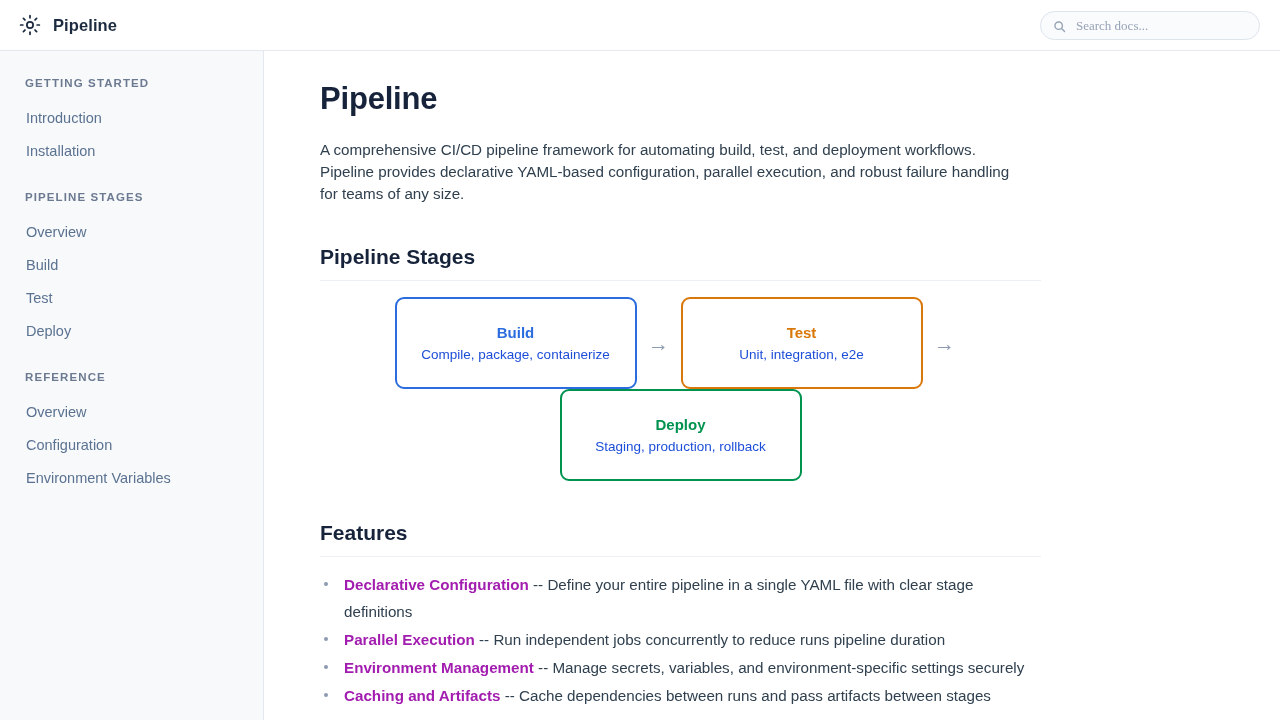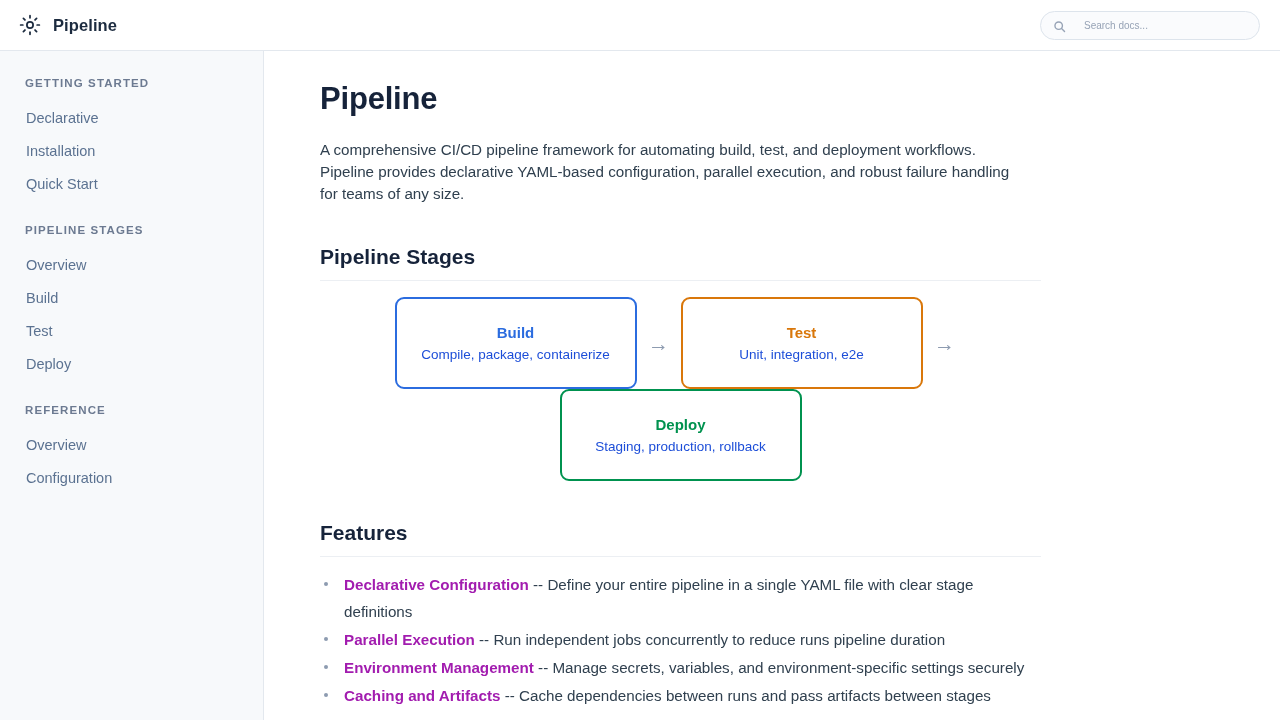--- a/index.html
+++ b/index.html
@@ -30,22 +30,22 @@
   .search-box {
     width: 220px; height: 29px;
     border: 1px solid #dde4ec; border-radius: 15px;
     background: #fafbfd;
     display: flex; align-items: center; gap: 8px;
     padding: 0 12px;
   }
   .search-icon { width: 13px; height: 13px; flex: none; display: block; }
   .search-input {
     border: 0; outline: 0; background: transparent;
-    font-family: Liberation Sans, sans-serif;
-    font-size: 10px; color: #6b7a90; width: 100%; margin-left: 8px;
+    font-family: Liberation Serif, serif;
+    font-size: 13px; color: #6b7a90; width: 100%;
   }
   .search-input::placeholder { color: #97a3b6; }
 
   
   .sidebar {
     position: absolute; top: 51px; left: 0;
     width: 264px; height: 669px;
     background: #f7f9fb;
     border-right: 1px solid #e3e8ee;
     padding-top: 26px;
@@ -151,33 +151,33 @@
         </svg>
       </span>
       <input class="search-input" type="text" placeholder="Search docs..." style="">
     </div>
   </div>
 </div>
 
 <nav class="sidebar">
 
   <div class="nav-section">GETTING STARTED</div>
-  <a class="nav-item">Declarative</a>
+  <a class="nav-item">Introduction</a>
   <a class="nav-item">Installation</a>
-  <a class="nav-item">Quick Start</a>
 
   <div class="nav-section spaced">PIPELINE STAGES</div>
   <a class="nav-item">Overview</a>
   <a class="nav-item">Build</a>
   <a class="nav-item">Test</a>
   <a class="nav-item">Deploy</a>
 
   <div class="nav-section spaced">REFERENCE</div>
   <a class="nav-item">Overview</a>
   <a class="nav-item">Configuration</a>
+  <a class="nav-item">Environment Variables</a>
 </nav>
 
 <main class="main">
 
   <h1 class="page-title">Pipeline</h1>
 
   <p class="lede">A comprehensive CI/CD pipeline framework for automating build, test, and deployment workflows. Pipeline provides declarative YAML-based configuration, parallel execution, and robust failure handling for teams of any size.</p>
 
   <h2 class="h2">Pipeline Stages</h2>
 

